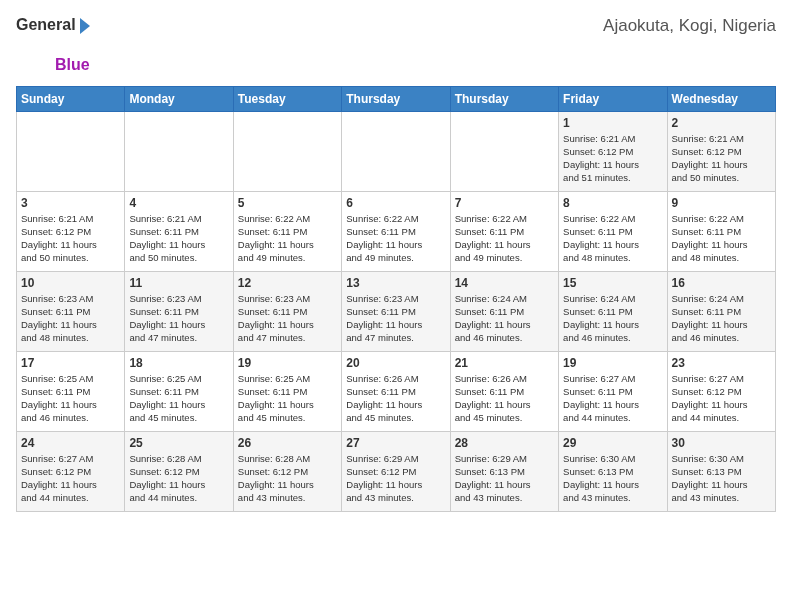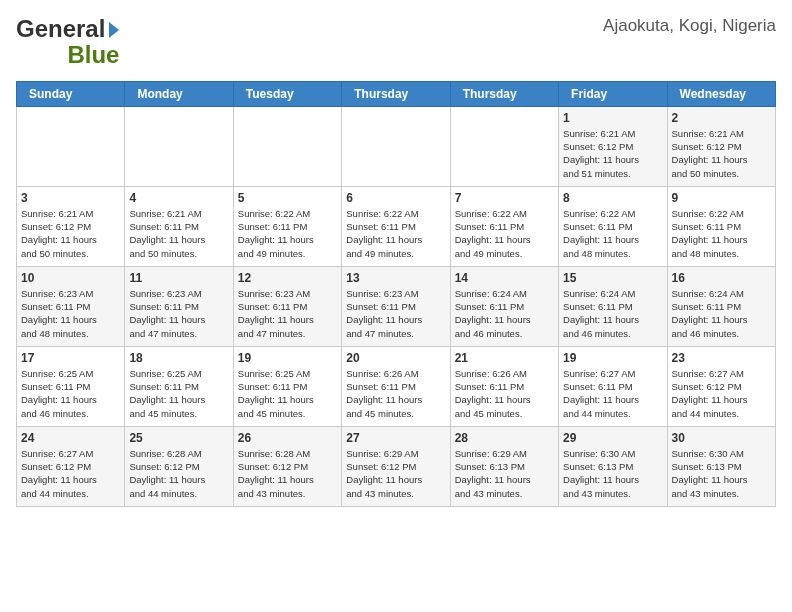--- a/index.html
+++ b/index.html
@@ -14,21 +14,21 @@
       display: flex;
       align-items: flex-start;
       justify-content: space-between;
       margin-bottom: 12px;
     }
     .logo {
       display: flex;
       align-items: center;
     }
     .logo-text {
-      font-size: 24px;
+      font-size: 16px;
       font-weight: bold;
       color: #333;
       line-height: 1.1;
     }
     .logo-arrow {
       width: 0;
       height: 0;
       border-left: 10px solid #3b82c4;
       border-top: 8px solid transparent;
       border-bottom: 8px solid transparent;
@@ -50,21 +50,21 @@
     table {
       width: 100%;
       border-collapse: collapse;
       table-layout: fixed;
     }
     thead tr th {
       background-color: #3b82c4;
       color: #fff;
       font-size: 12px;
       font-weight: bold;
-      padding: 5px 12px;
+      padding: 5px 4px;
       text-align: left;
       border: 1px solid #2a6db5;
     }
     tbody tr td {
       vertical-align: top;
       font-size: 10px;
       color: #333;
       padding: 4px;
       border: 1px solid #ccc;
       height: 80px;
@@ -91,21 +91,21 @@
 </head>
 <body>
 
 <div class="header">
   <div class="logo">
     <div style="display:flex; flex-direction:column; align-items:flex-end;">
       <div style="display:flex; align-items:center;">
         <span class="logo-text">General</span>
         <div class="logo-arrow"></div>
       </div>
-      <span class="logo-text" style="color:#4d7c0f;">Blue</span>
+      <span class="logo-text" style="color:#a21caf;margin-top:22px;">Blue</span>
     </div>
   </div>
   <div class="title-block">
     <div class="location">Ajaokuta, Kogi, Nigeria</div>
   </div>
 </div>
 
 <table>
   <thead>
     <tr>

